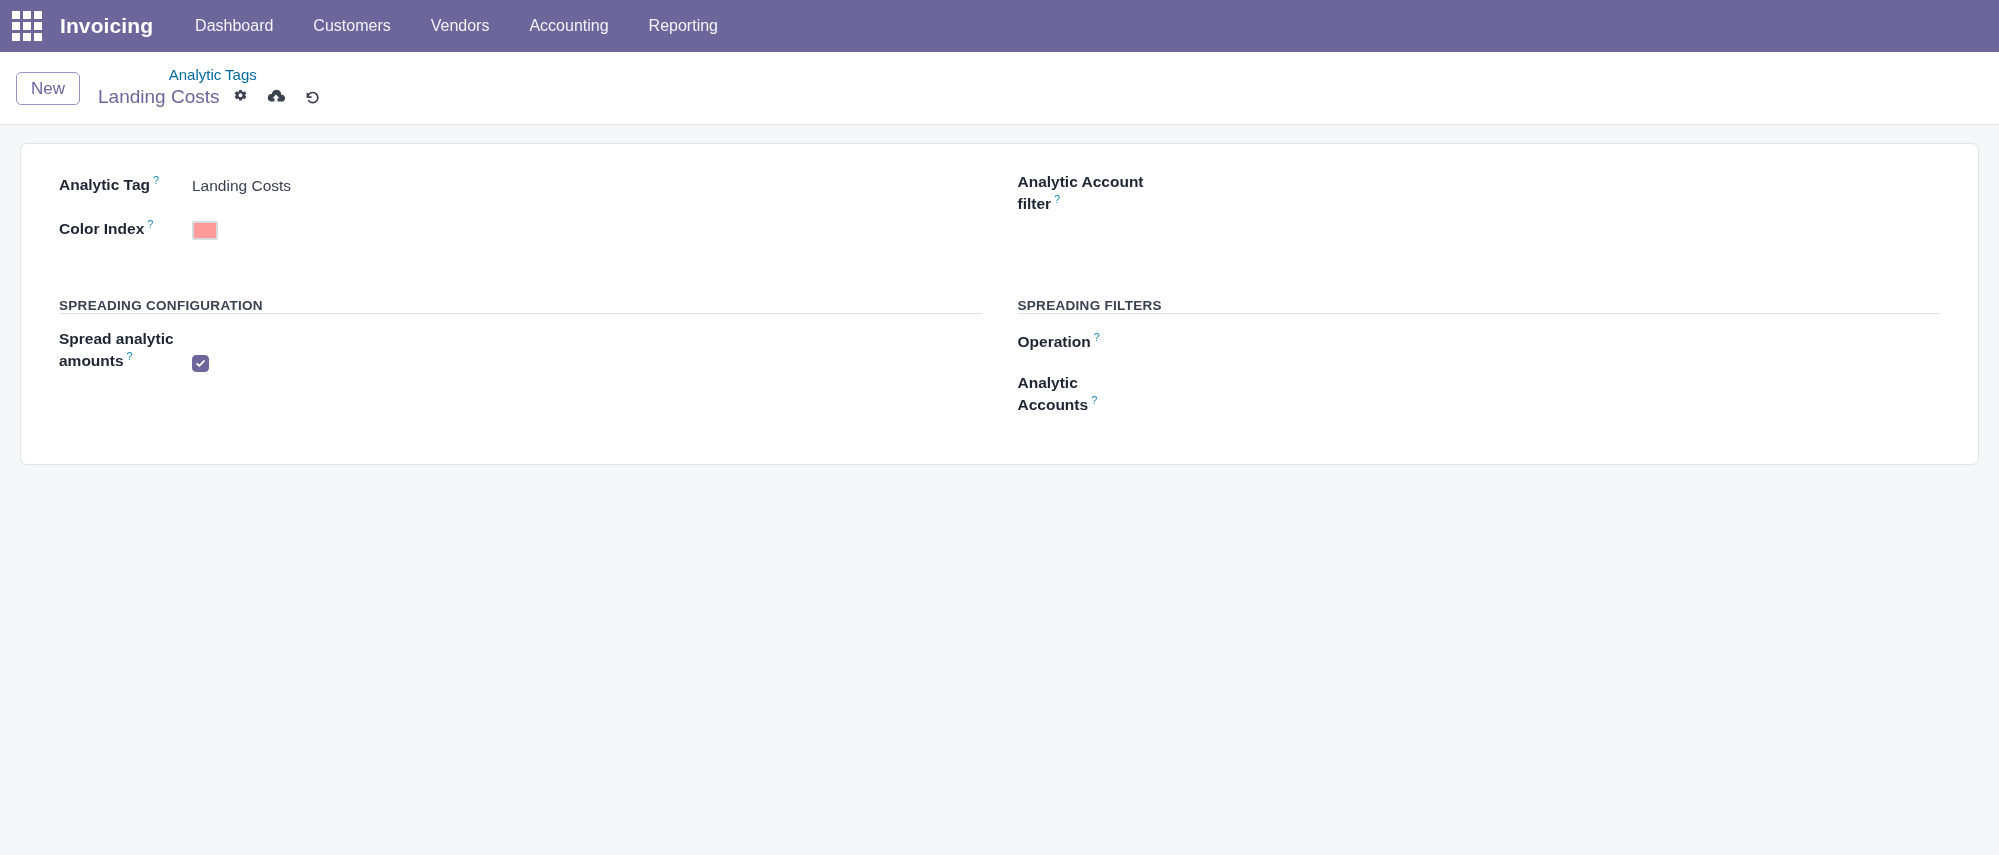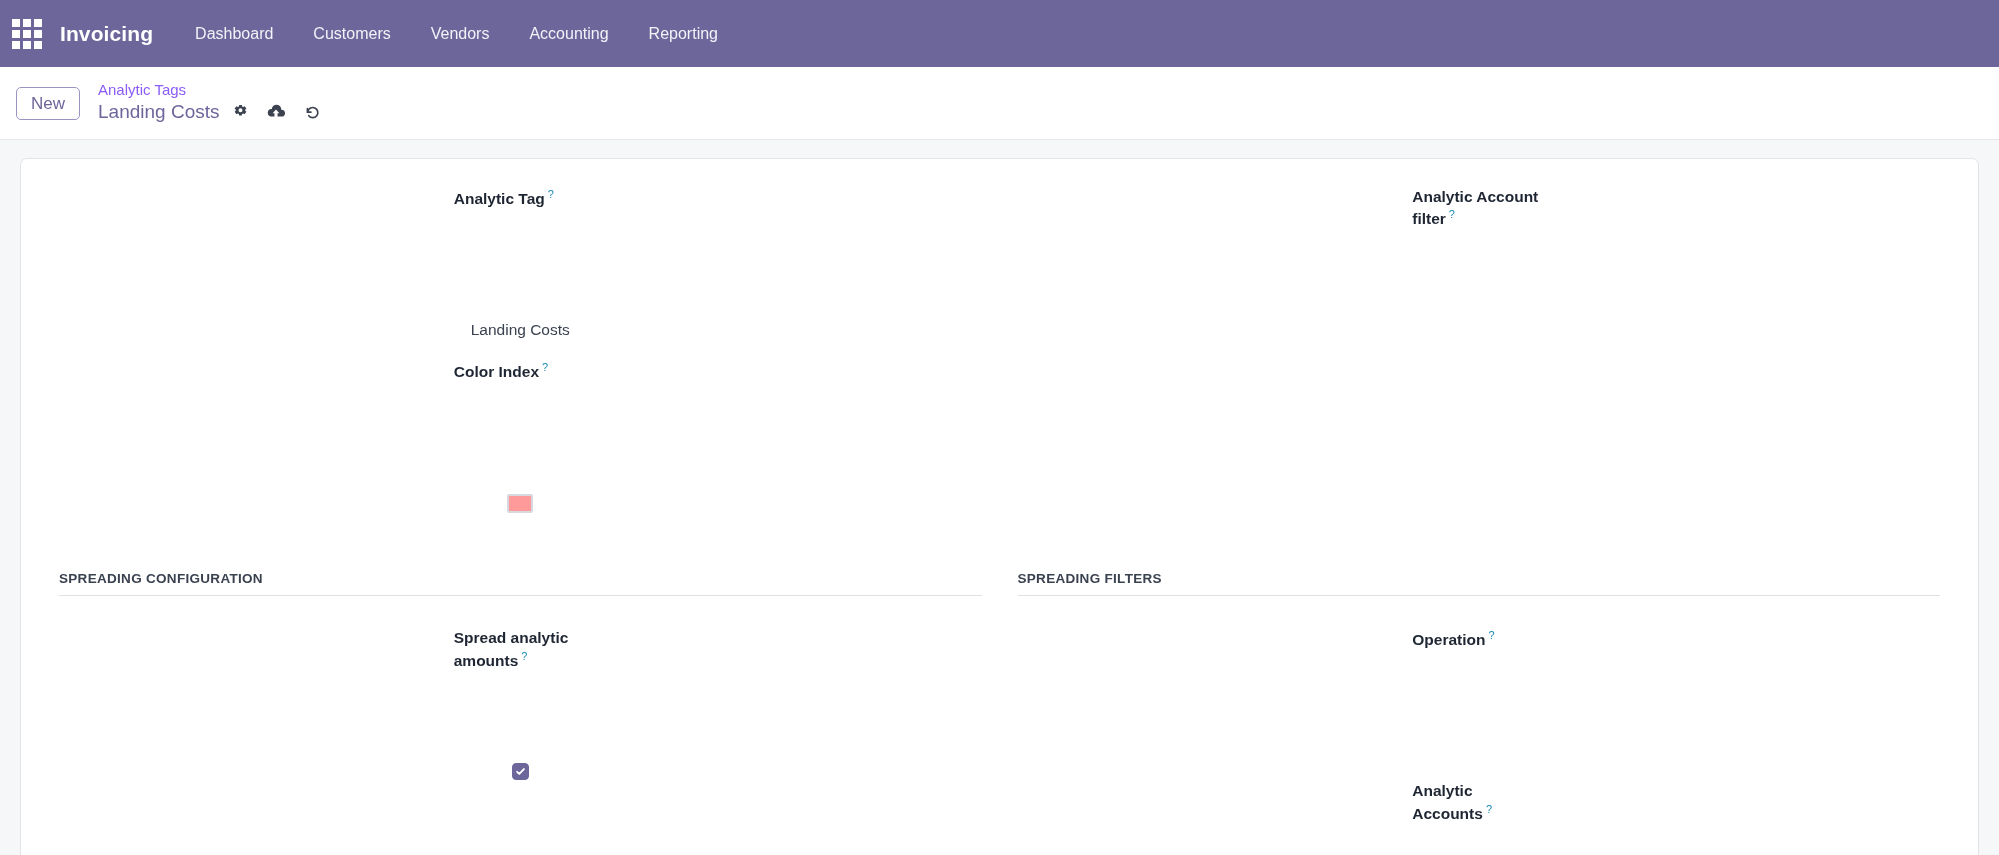--- a/index.html
+++ b/index.html
@@ -7,21 +7,21 @@
   html, body {
     width: 1999px;
     height: 855px;
     background: #F6F7F9;
     font-family: "Liberation Sans", sans-serif;
     overflow: hidden;
   }
 
   
   .navbar {
-    height: 67px;
+    height: 52px;
     background: #6C669B;
     display: flex;
     align-items: center;
     padding: 0 0 0 10px;
   }
   .apps-grid {
     width: 34px; height: 34px;
     display: grid;
     grid-template-columns: repeat(3, 8px);
     grid-template-rows: repeat(3, 8px);
@@ -74,24 +74,25 @@
   }
 
   .breadcrumb-block {
     margin-left: 18px;
     display: flex;
     flex-direction: column;
     justify-content: center;
     line-height: 1.18;
   }
   .bc-parent {
-    color: #8b5cf6;
+    color: #0369a1;
     font-size: 15px;
     cursor: pointer;
     white-space: nowrap;
+    text-align: center;
   }
   .bc-current-row { display: flex; align-items: center; gap: 0; }
   .bc-current {
     color: #6C669B;
     font-size: 19px;
     white-space: nowrap;
   }
   .bc-icon {
     display: inline-flex;
     align-items: center;
@@ -114,24 +115,23 @@
   }
   .cols {
     display: flex;
     align-items: flex-start;
   }
   .col { width: 50%; padding: 0 18px; }
 
   
   .field-row {
     display: flex;
-    align-items: center;
+    align-items: flex-end;
     margin-bottom: 18px;
     min-height: 26px;
-    flex-direction: column;
   }
   .field-label {
     width: 133px;
     flex: 0 0 133px;
     font-size: 15.5px;
     font-weight: 700;
     color: #1F2633;
     line-height: 1.32;
     padding-top: 2px;
   }
@@ -173,23 +173,22 @@
     margin-top: 4px;
   }
   .checkbox svg { display: block; }
 
   
   .section-head {
     font-size: 13.5px;
     font-weight: 700;
     color: #3A4250;
     letter-spacing: .3px;
-    padding-bottom: 9px;
     border-bottom: 1px solid #E0E1E5;
-    margin-bottom: 30px;
+    margin-bottom: 13px;
   }
   .section-gap { height: 40px; }
 </style>
 </head>
 <body>
 
 <div class="navbar">
   <div class="apps-grid">
     <i></i>
     <i></i>

